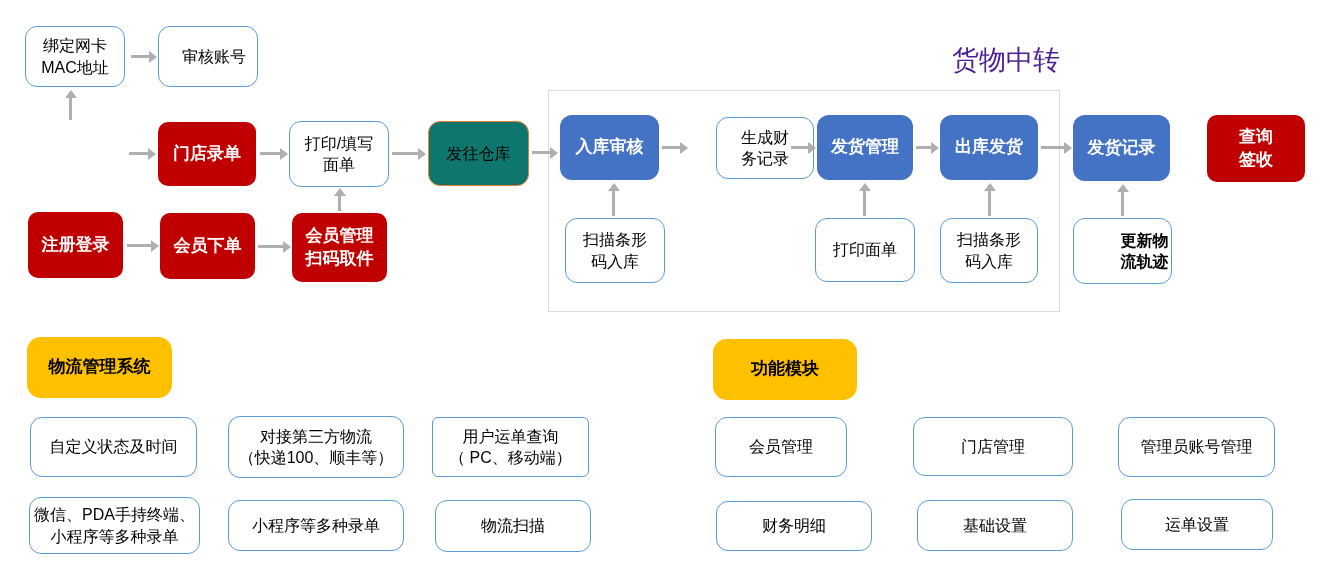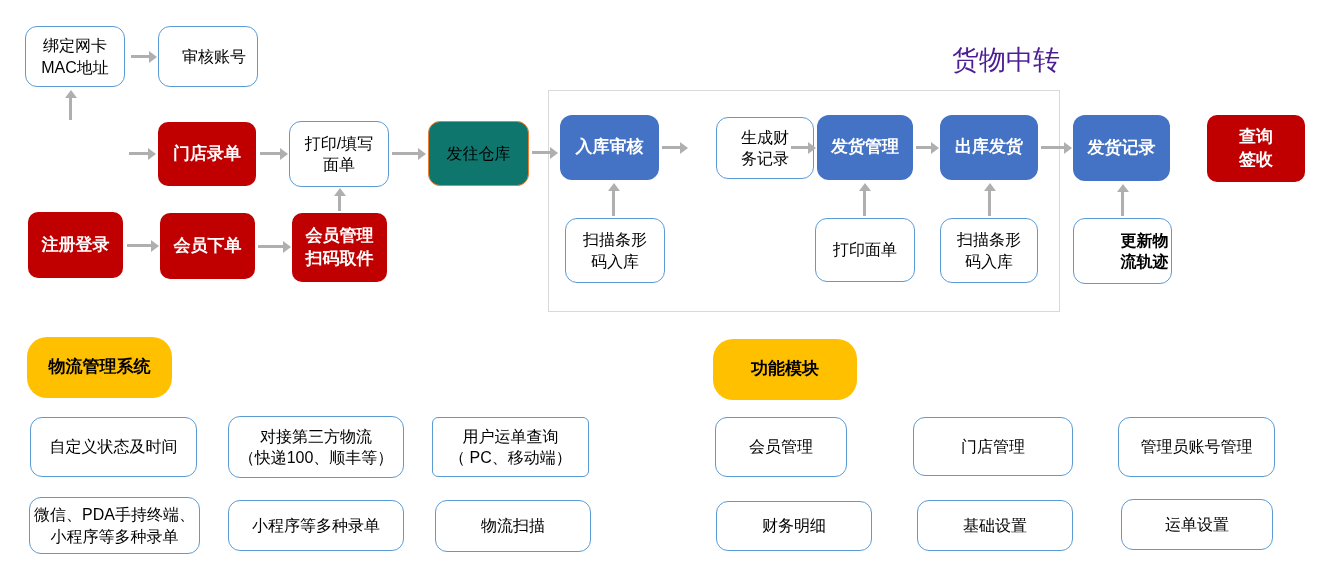--- a/index.html
+++ b/index.html
@@ -10,21 +10,21 @@
     position:absolute;
     display:flex;align-items:center;justify-content:center;
     text-align:center;white-space:pre-line;
     font-size:16px;line-height:1.32;color:#000;
     box-sizing:border-box;border-radius:12px;
   }
   .red{background:#C00000;color:#fff;font-weight:bold;font-size:17px;border-radius:10px;}
   .blue-fill{background:#4472C4;color:#fff;font-weight:bold;font-size:17px;border-radius:12px;}
   .outline-blue{background:#fff;border:1.6px solid #5B9BD5;}
   .outline-orange{background:#0f766e;border:1.6px solid #ED7D31;}
-  .yellow{background:#FFC000;font-weight:bold;font-size:17px;border-radius:20px;}
+  .yellow{background:#FFC000;font-weight:bold;font-size:17px;border-radius:14px;}
   .bold-label{font-weight:bold;padding-left:44px;}
 
   .container-frame{
     position:absolute;left:548px;top:90px;width:512px;height:222px;
     border:1px solid #D9D9D9;background:#fff;box-sizing:border-box;
   }
   .diagram-title{
     position:absolute;left:548px;top:42px;width:512px;
     text-align:right;font-size:27px;font-weight:500;color:#4c1d95;
   }

